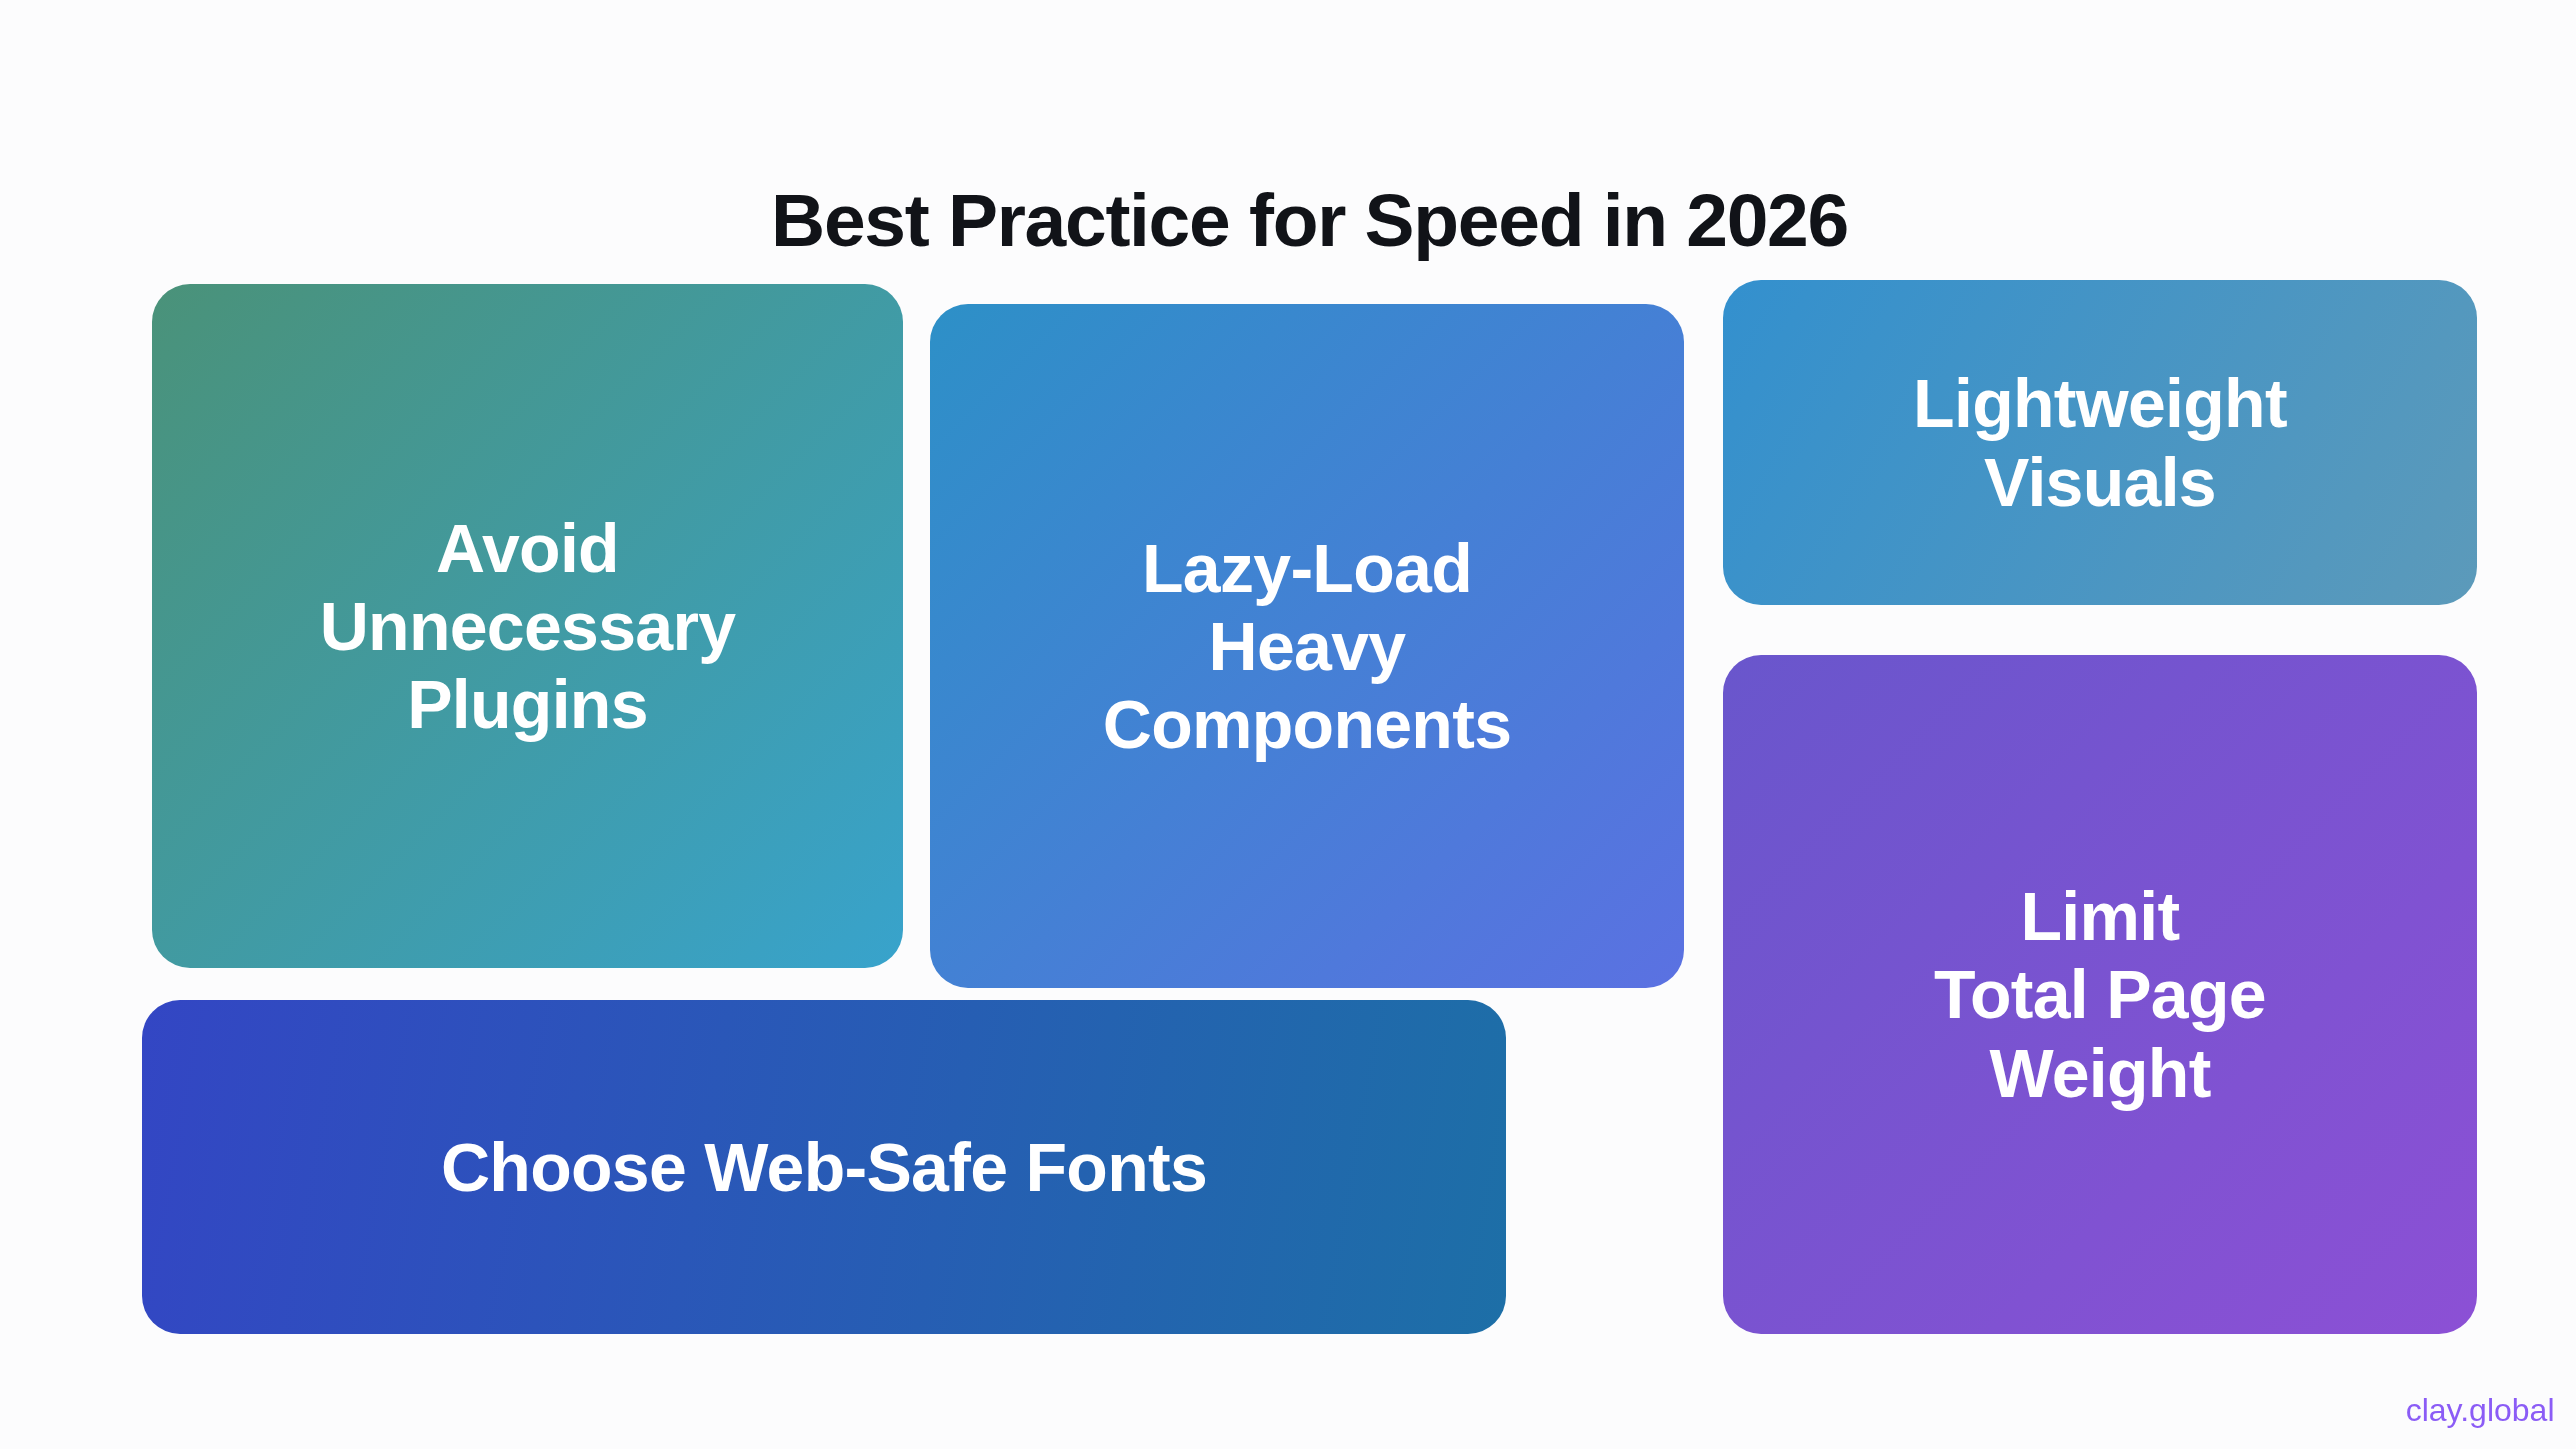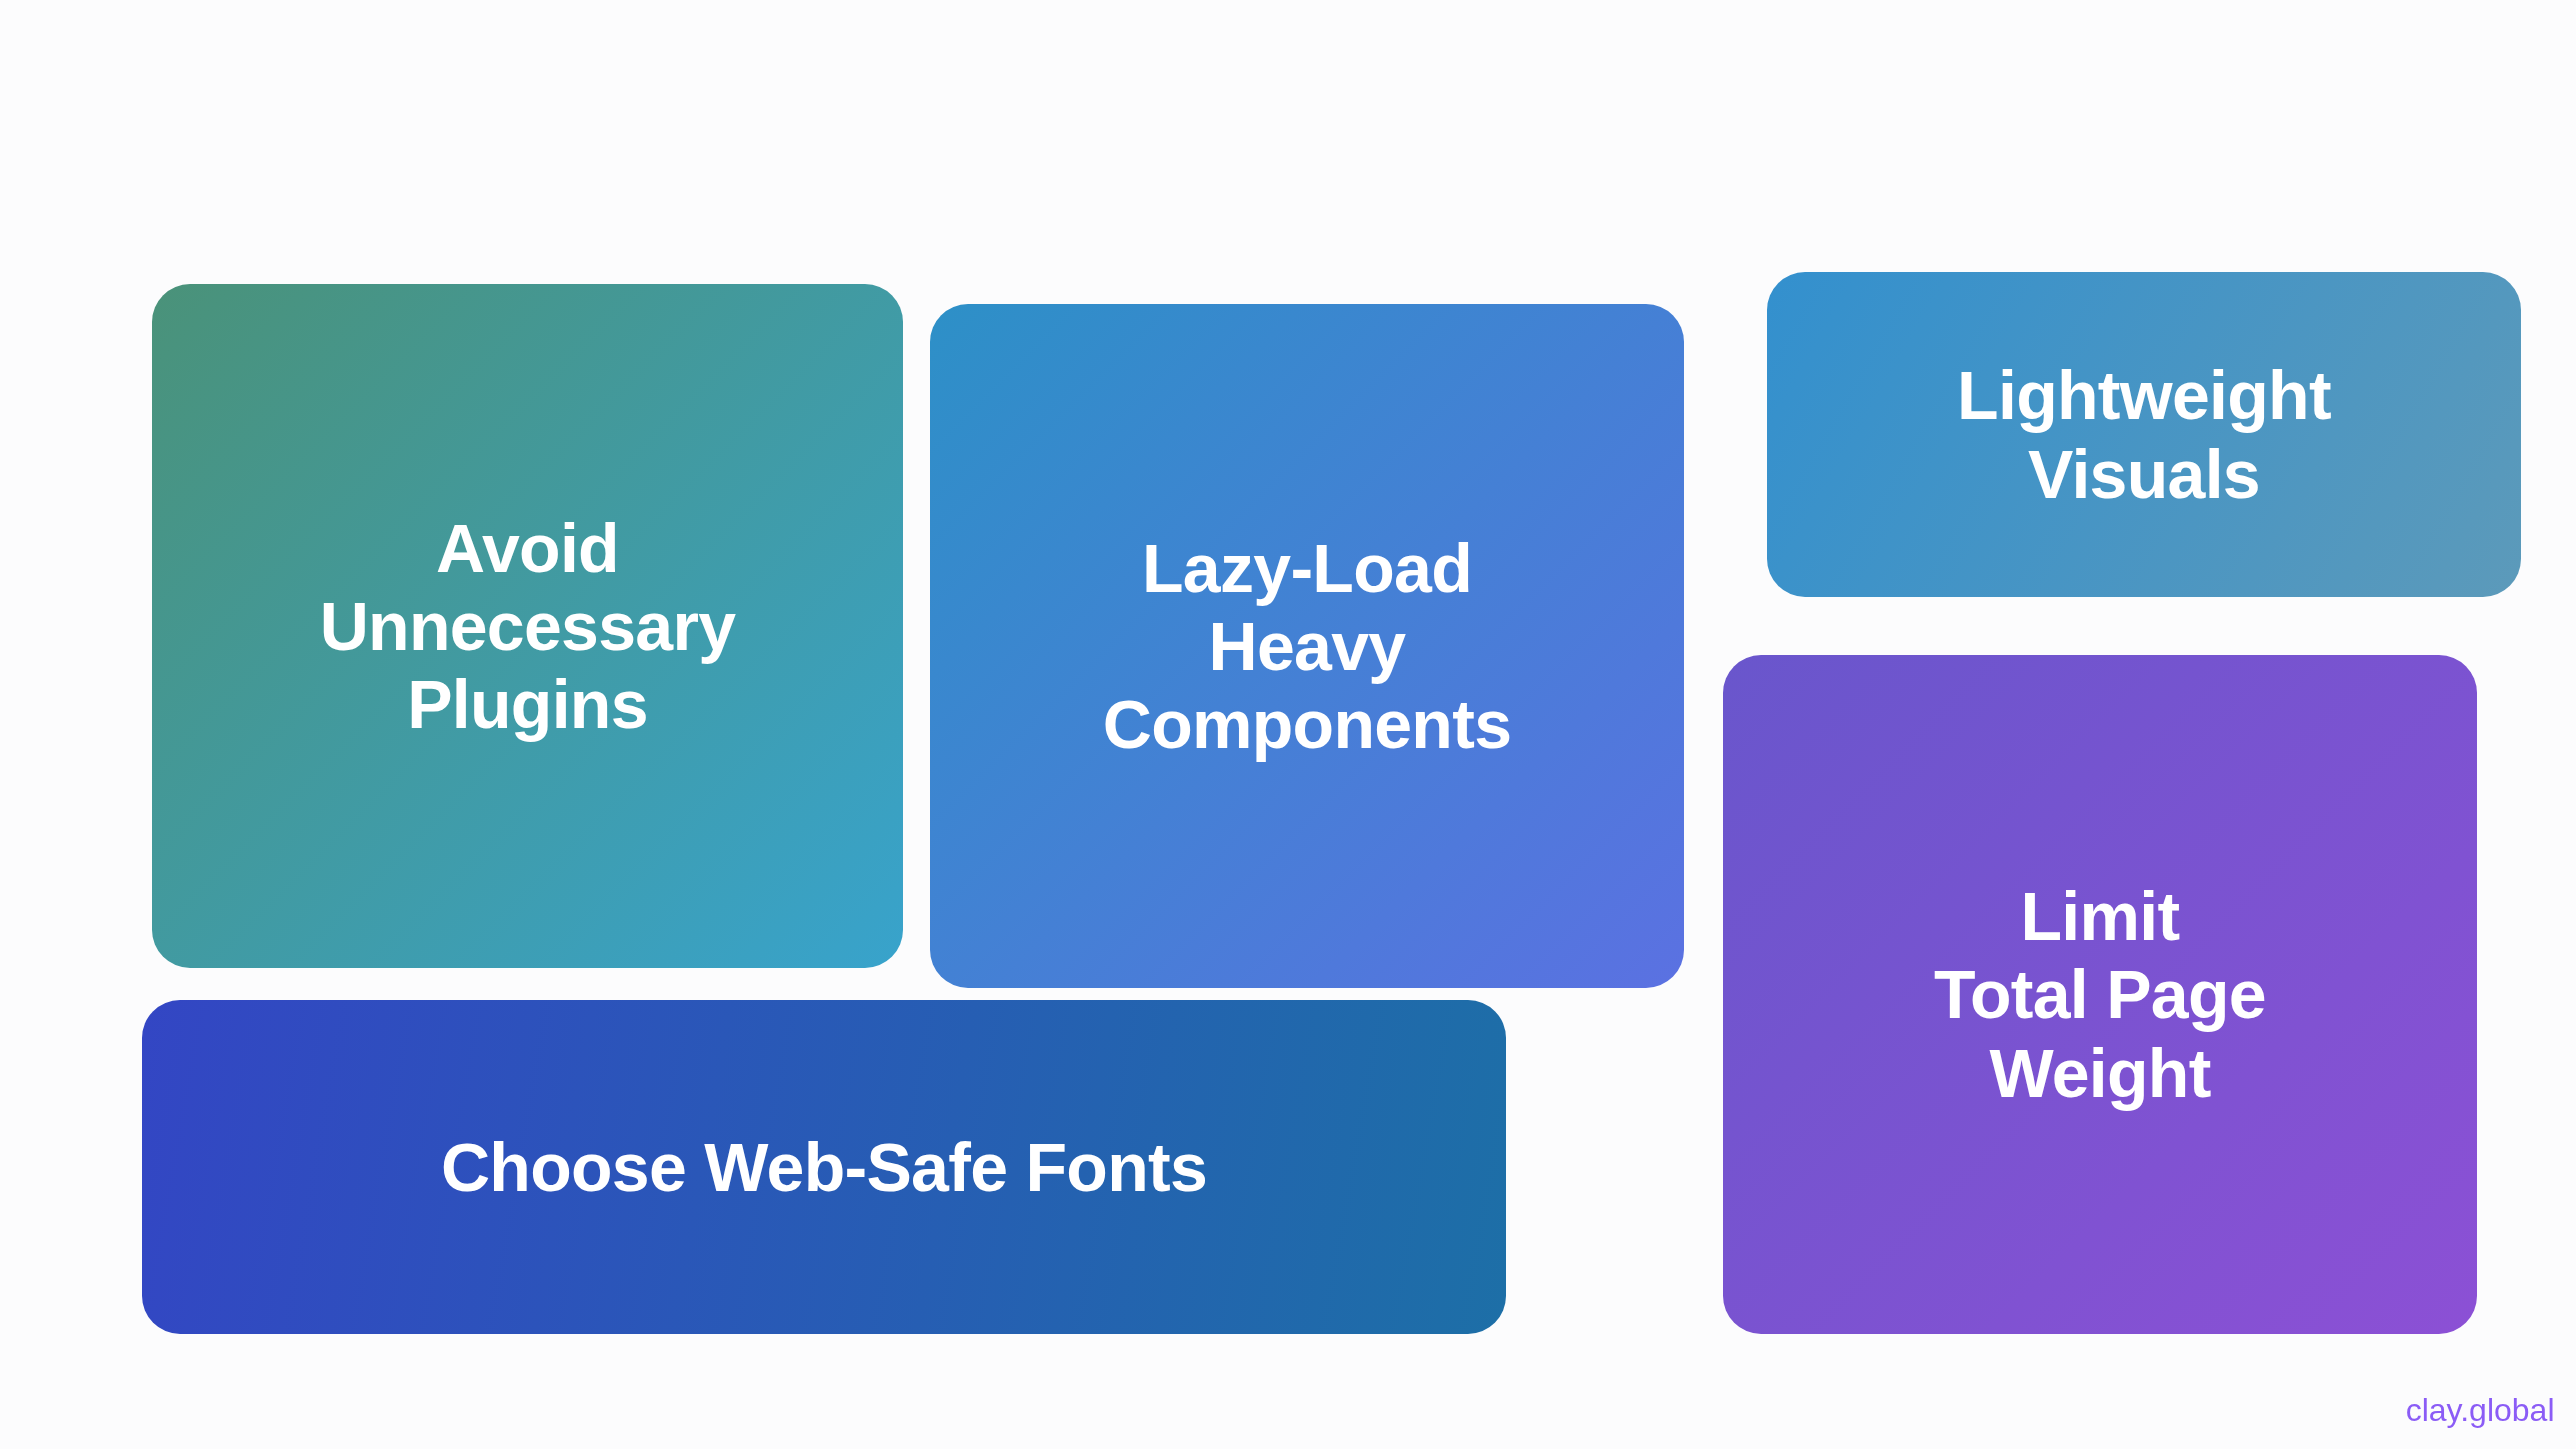--- a/index.html
+++ b/index.html
@@ -48,23 +48,22 @@
   .card-avoid {
     left: 152px; top: 284px; width: 751px; height: 684px;
     background: linear-gradient(135deg, #4A9279 0%, #38A3CC 100%);
   }
   .card-lazy {
     left: 930px; top: 284px; width: 754px; height: 684px;
     background: linear-gradient(135deg, #2D90C7 0%, #5B71E2 100%);
     margin-top: 20px;
   }
   .card-lightweight {
-    left: 1723px; top: 272px; width: 754px; height: 325px;
+    left: 1723px; top: 280px; width: 754px; height: 325px;
     background: linear-gradient(120deg, #3390CE 0%, #5C9ABA 100%);
-    margin-left: 44px;
   }
   .card-limit {
     left: 1723px; top: 655px; width: 754px; height: 679px;
     background: linear-gradient(135deg, #6956CC 0%, #8C50D5 100%);
   }
   .card-fonts {
     left: 142px; top: 1000px; width: 1364px; height: 334px;
     background: linear-gradient(100deg, #3346C4 0%, #1D6FA7 100%);
   }
   .watermark {
@@ -74,20 +73,21 @@
     font-size: 32px;
     font-weight: 400;
     color: #8b5cf6;
   }
 </style>
 </head>
 <body>
 
 <div class="stage">
 
+  <h1 class="title">Best Practice for Speed in 2026</h1>
 
   <div class="card card-avoid">
     <div class="card-label">Avoid
 Unnecessary
 Plugins</div>
   </div>
 
   <div class="card card-lazy">
     <div class="card-label">Lazy-Load
 Heavy

